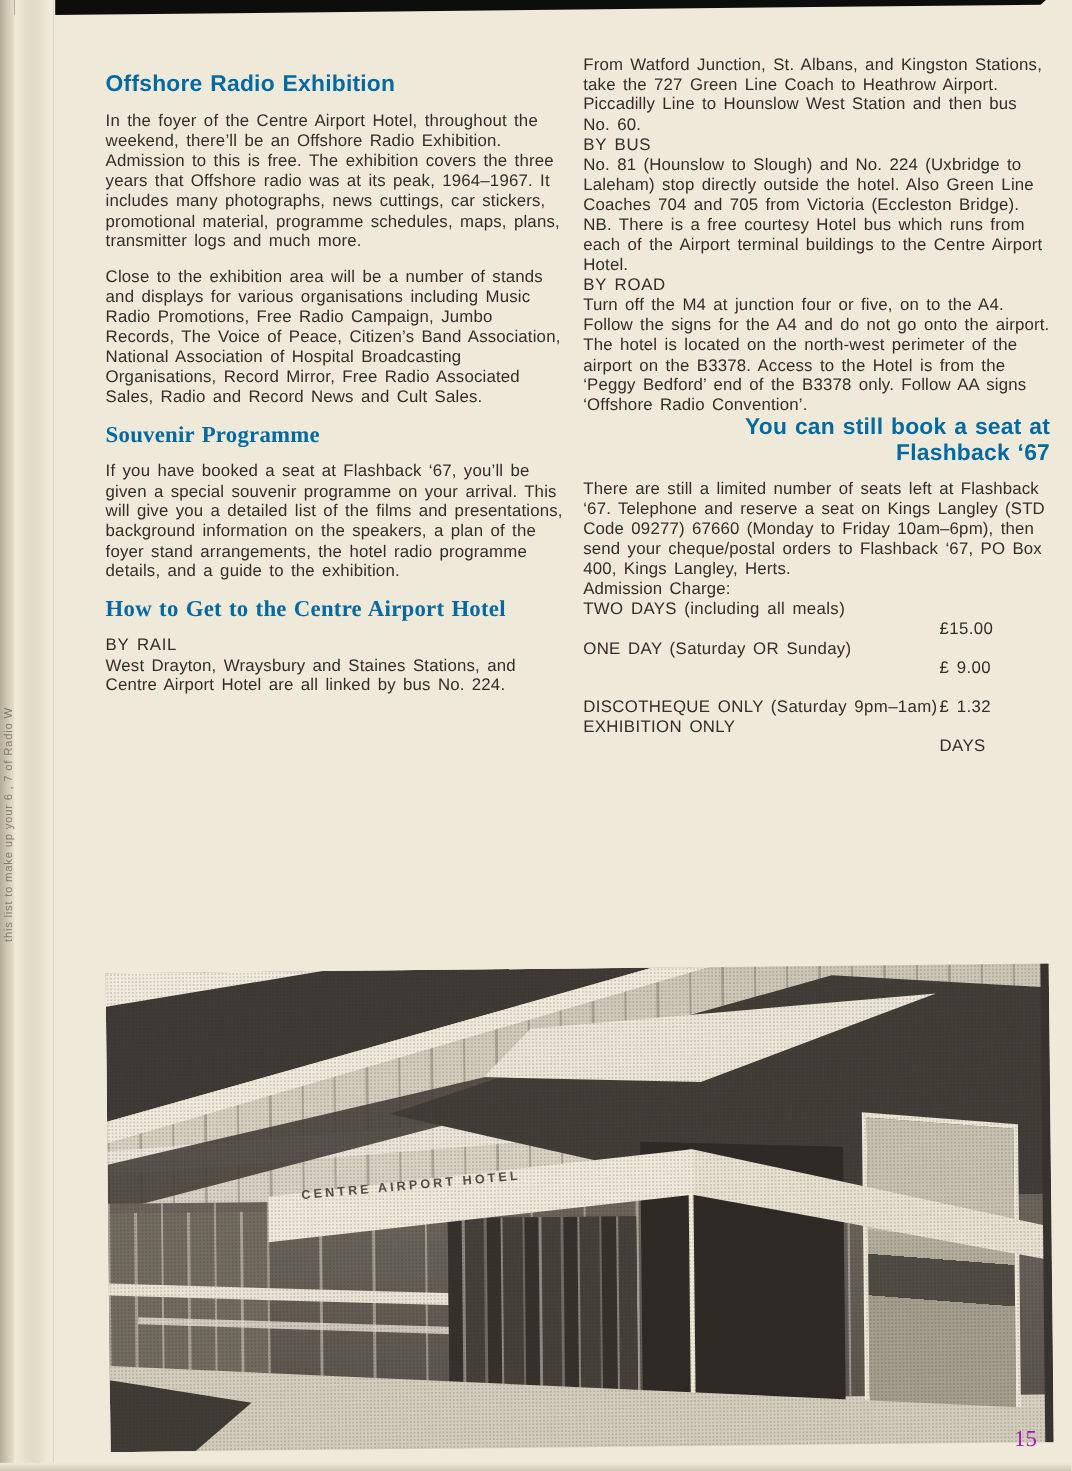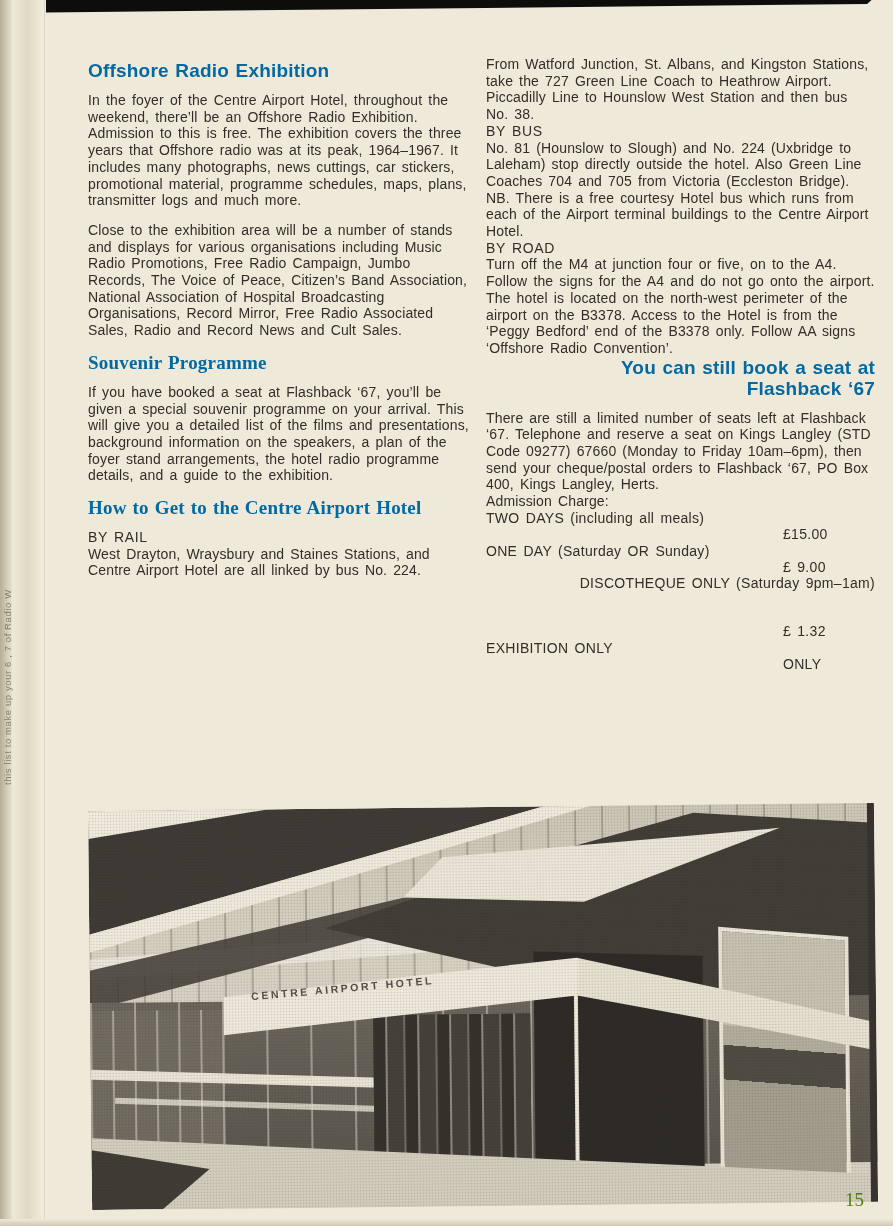--- a/index.html
+++ b/index.html
@@ -26,40 +26,40 @@
     position:absolute;left:0;bottom:0;width:100%;height:7px;
     background:linear-gradient(#efe9da,#cfc7b0);
   }
   .spine-text{
     position:absolute;left:2px;top:285px;height:500px;
     writing-mode:vertical-rl;transform:rotate(180deg);
     font-size:9.5px;color:#6b6455;opacity:.75;letter-spacing:.6px;white-space:nowrap;
   }
   .page-number{
     position:absolute;left:845px;top:1189px;
-    font-family:"Liberation Serif", serif;font-size:19px;color:#4d7c0f;
+    font-family:"Liberation Serif", serif;font-size:19px;color:#a21caf;
   }
   
   .col{position:absolute;color:#312e27;font-size:14px;line-height:16.7px;letter-spacing:.15px;word-spacing:2px;}
   .col-left{left:88px;top:60px;width:382px;}
-  .col-right{left:486px;top:56px;width:389px;}
+  .col-right{left:486px;top:45px;width:389px;}
   h2.head{
     font-size:19px;line-height:21px;font-weight:bold;color:#0369a1;
     letter-spacing:.2px;word-spacing:1px;margin:0 0 11px 0;
   }
   .mt-sec{margin-top:27px;font-family:Liberation Serif, serif;}
   .para{margin:0 0 13px 0;}
   .para:last-child{margin-bottom:0;}
   .tight{margin:0;}
   .caps-label{margin:0;text-transform:uppercase;letter-spacing:.6px;}
   .book-head{margin-top:50px;margin-bottom:9px;}
   .book-head .hl{display:block;text-align:right;}
   
-  .adm-row{display:flex;align-items:flex-start;margin:0;gap:15px;}
-  .adm-row.bottom-align{align-items:flex-end;flex-direction:column;}
+  .adm-row{display:flex;align-items:flex-start;margin:0;}
+  .adm-row.bottom-align{align-items:flex-end;}
   .adm-item{flex:1;letter-spacing:.3px;}
   .adm-price{width:92px;white-space:pre;letter-spacing:.3px;margin-top:16px;}
   
   .photo{
     position:absolute;left:90px;top:807px;width:786px;height:399px;
     background:#d6d1c3;overflow:hidden;transform:rotate(-0.6deg);
   }
   .photo .layer{position:absolute;inset:0;}
   .glazing-upper{
     height:54%;
@@ -134,21 +134,21 @@
   <h2 class="head mt-sec">Souvenir Programme</h2>
   <p class="para">If you have booked a seat at Flashback ‘67, you’ll be given a special souvenir programme on your arrival. This will give you a detailed list of the films and presentations, background information on the speakers, a plan of the foyer stand arrangements, the hotel radio programme details, and a guide to the exhibition.</p>
 
   <h2 class="head mt-sec">How to Get to the Centre Airport Hotel</h2>
   <p class="caps-label">BY RAIL</p>
   <p class="tight">West Drayton, Wraysbury and Staines Stations, and Centre Airport Hotel are all linked by bus No. 224.</p>
 </div>
 
 <div class="col col-right">
   <p class="tight">From Watford Junction, St. Albans, and Kingston Stations, take the 727 Green Line Coach to Heathrow Airport.</p>
-  <p class="tight">Piccadilly Line to Hounslow West Station and then bus No. 38.</p>
+  <p class="tight">Piccadilly Line to Hounslow West Station and then bus No. 60.</p>
   <p class="caps-label">BY BUS</p>
   <p class="tight">No. 81 (Hounslow to Slough) and No. 224 (Uxbridge to Laleham) stop directly outside the hotel. Also Green Line Coaches 704 and 705 from Victoria (Eccleston Bridge).</p>
   <p class="tight">NB. There is a free courtesy Hotel bus which runs from each of the Airport terminal buildings to the Centre Airport Hotel.</p>
   <p class="caps-label">BY ROAD</p>
   <p class="tight">Turn off the M4 at junction four or five, on to the A4. Follow the signs for the A4 and do not go onto the airport. The hotel is located on the north-west perimeter of the airport on the B3378. Access to the Hotel is from the ‘Peggy Bedford’ end of the B3378 only. Follow AA signs ‘Offshore Radio Convention’.</p>
 
   <h2 class="head book-head">
     <span class="hl">You can still book a seat at</span>
     <span class="hl">Flashback ‘67</span>
   </h2>
@@ -162,21 +162,21 @@
   <div class="adm-row">
     <span class="adm-item">ONE DAY (Saturday OR Sunday)</span>
     <span class="adm-price">£ 9.00</span>
   </div>
   <div class="adm-row bottom-align">
     <span class="adm-item">DISCOTHEQUE ONLY (Saturday 9pm–1am)</span>
     <span class="adm-price">£ 1.32</span>
   </div>
   <div class="adm-row">
     <span class="adm-item">EXHIBITION ONLY</span>
-    <span class="adm-price">ONLY</span>
+    <span class="adm-price">DAYS</span>
   </div>
 </div>
 
 <div class="photo">
   <div class="layer glazing-upper"></div>
   <div class="glazing-band"></div>
   <div class="layer sky-wedge"></div>
   <div class="layer roof-wedge"></div>
   <div class="layer roof-gap"></div>
   <div class="layer spandrel"></div>

